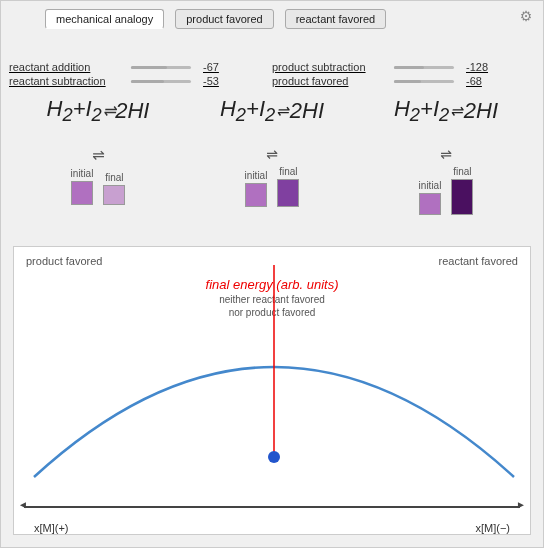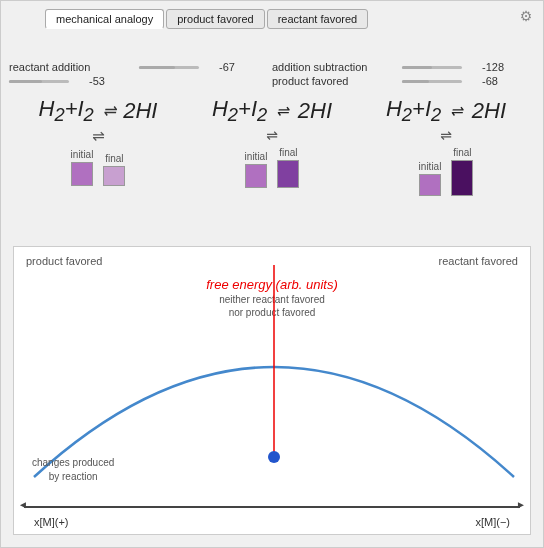--- a/index.html
+++ b/index.html
@@ -32,21 +32,21 @@
       display: flex;
       align-items: center;
       justify-content: center;
     }
     
     .tabs {
       position: absolute;
       top: 8px;
       left: 8px;
       display: flex;
-      gap: 2px;
+      gap: 11px;
       padding-left: 36px;
     }
     .tab {
       padding: 3px 10px;
       border: 1px solid #aaa;
       border-radius: 3px;
       background: #e8e8e8;
       cursor: pointer;
       font-size: 11px;
       color: #222;
@@ -100,21 +100,22 @@
       top: 60px;
       left: 8px;
       right: 8px;
       display: grid;
       grid-template-columns: 1fr 1fr;
       row-gap: 2px;
     }
     .param-cell {
       display: flex;
       align-items: center;
-      gap: 20px;
+      gap: 12px;
+      text-decoration: underline;
     }
     .param-label {
       font-size: 11px;
       color: #333;
       min-width: 110px;
     }
     .param-slider {
       width: 60px;
       height: 3px;
       background: #bbb;
@@ -146,22 +147,22 @@
       flex-direction: column;
       align-items: center;
       width: 160px;
     }
     .reaction-eq {
       font-size: 22px;
       font-style: italic;
       color: #222;
       display: flex;
       align-items: center;
-      gap: 8px;
-      margin-bottom: 1px;
+      gap: 0px;
+      margin-bottom: 20px;
     }
     .color-boxes {
       display: flex;
       gap: 10px;
       align-items: flex-end;
     }
     .color-col {
       display: flex;
       flex-direction: column;
       align-items: center;
@@ -220,21 +221,21 @@
       position: absolute;
       bottom: 50px;
       left: 18px;
       font-size: 10px;
       color: #555;
       text-align: center;
       line-height: 1.4;
     }
     .x-axis-labels {
       position: absolute;
-      bottom: 6px;
+      bottom: 0;
       left: 0;
       right: 0;
       display: flex;
       justify-content: space-between;
       padding: 0 20px;
     }
     .x-axis-label {
       font-size: 11px;
       color: #333;
     }
@@ -288,27 +289,28 @@
 
   <div class="params">
     <div class="param-cell">
       <span class="param-label">reactant addition</span>
       <div class="param-slider">
         <div class="param-slider-inner" style="width:60%;background:#aaa;"></div>
       </div>
       <span class="param-val">-67</span>
     </div>
     <div class="param-cell">
-      <span class="param-label">addition subtraction</span>
+      <span class="param-label">product subtraction</span>
       <div class="param-slider">
         <div class="param-slider-inner" style="width:50%;background:#aaa;"></div>
       </div>
       <span class="param-val">-128</span>
     </div>
     <div class="param-cell">
+      <span class="param-label">reactant subtraction</span>
       <div class="param-slider">
         <div class="param-slider-inner" style="width:55%;background:#aaa;"></div>
       </div>
       <span class="param-val">-53</span>
     </div>
     <div class="param-cell">
       <span class="param-label">product favored</span>
       <div class="param-slider">
         <div class="param-slider-inner" style="width:45%;background:#aaa;"></div>
       </div>
@@ -385,37 +387,34 @@
     </div>
 
   </div>
 
   <div class="graph-area">
 
     <div class="graph-label-product">product favored</div>
     <div class="graph-label-reactant">reactant favored</div>
 
     <div class="graph-center-label">
-      <div class="free-energy">free energy (arb. units)</div>
+      <div class="free-energy">final energy (arb. units)</div>
       <div class="neither">neither reactant favored</div>
       <div class="neither">nor product favored</div>
     </div>
 
     <svg width="100%" height="100%" style="position:absolute;top:0;left:0;">
 
       <path d="M 20,230 Q 260,10 500,230" stroke="#4488cc" stroke-width="2.5" fill="none"></path>
 
       <line x1="260" y1="18" x2="260" y2="210" stroke="#e00" stroke-width="1.5"></line>
 
       <circle cx="260" cy="210" r="6" fill="#2255cc"></circle>
     </svg>
 
-    <div class="graph-changes-label">
-      <span>changes produced<br>by reaction</span>
-    </div>
 
     <div class="arrow-line arrow-left arrow-right"></div>
 
     <div class="x-axis-labels">
       <span class="x-axis-label">x[M](+)</span>
       <span class="x-axis-label">x[M](−)</span>
     </div>
 
   </div>
 

